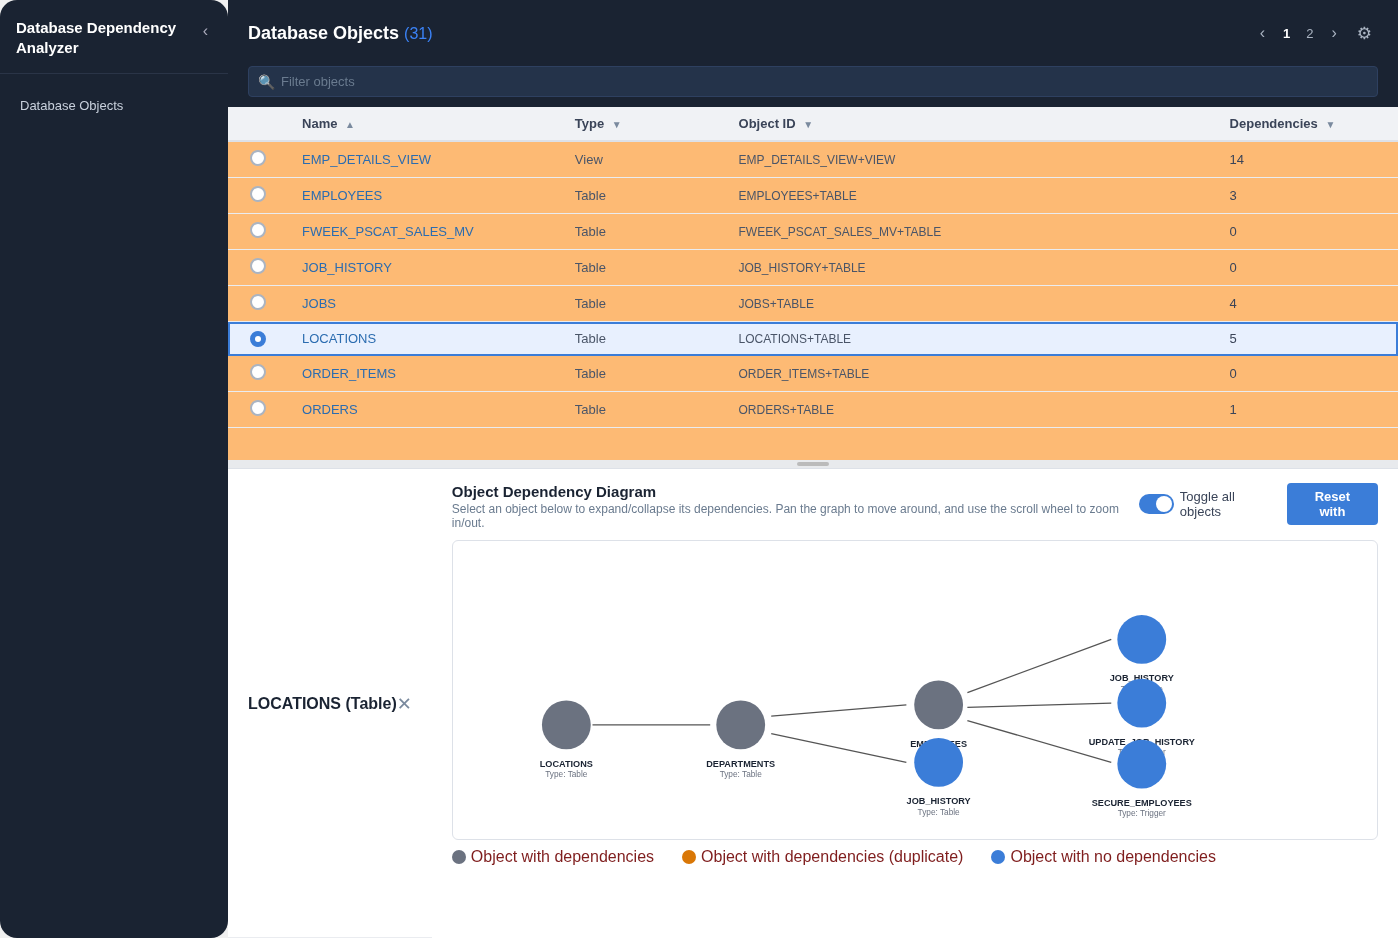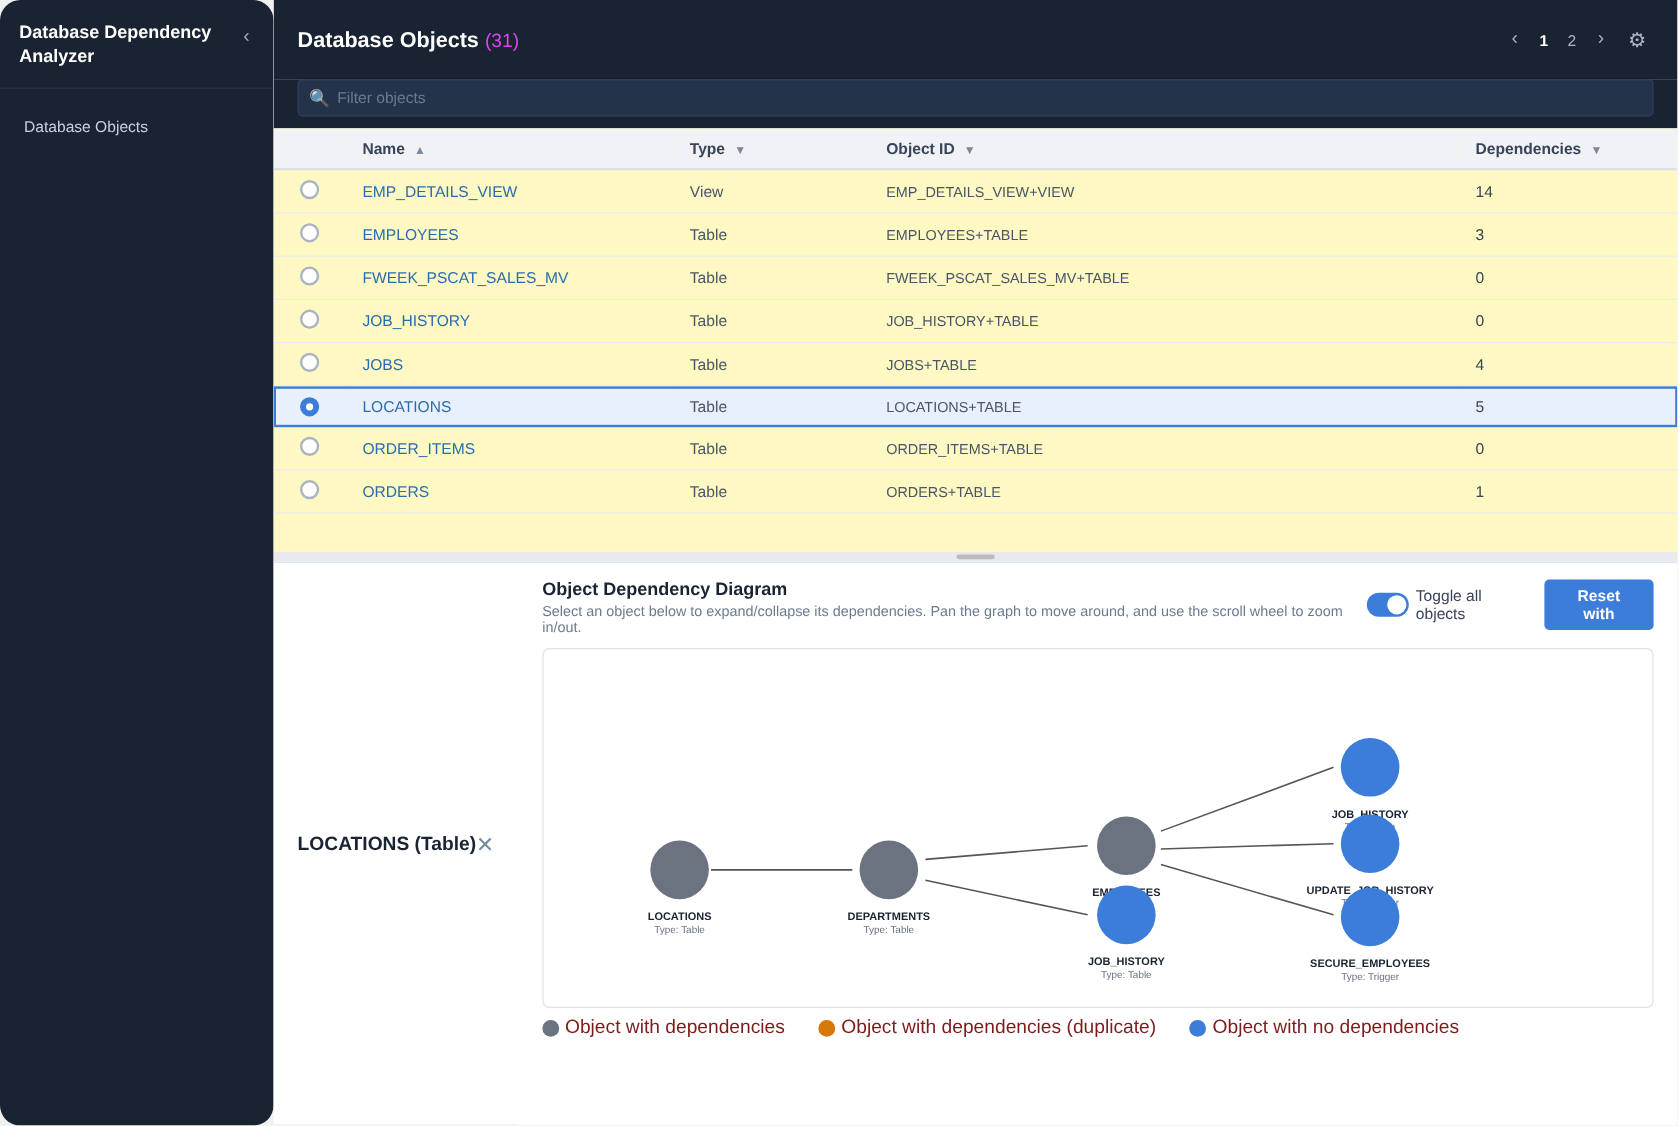--- a/index.html
+++ b/index.html
@@ -65,21 +65,21 @@
       align-items: center;
       justify-content: space-between;
       min-height: 66px;
     }
     #topbar-title {
       color: #fff;
       font-size: 18px;
       font-weight: 600;
     }
     #topbar-count {
-      color: #d946ef;
+      color: #3b82f6;
       font-weight: 400;
       font-size: 16px;
     }
     #topbar-right {
       display: flex;
       align-items: center;
       gap: 8px;
     }
     .page-btn {
       background: none;
@@ -130,21 +130,21 @@
       padding: 7px 12px 7px 32px;
       font-size: 13px;
       outline: none;
     }
     #filter-input::placeholder { color: #6a7b8f; }
 
     
     #table-area {
       flex: 1;
       overflow-y: auto;
-      background: #fef9c3;
+      background: #fdba74;
     }
     table {
       width: 100%;
       border-collapse: collapse;
       font-size: 13px;
     }
     thead tr {
       background: #f0f2f5;
       border-bottom: 2px solid #dde1e8;
     }

